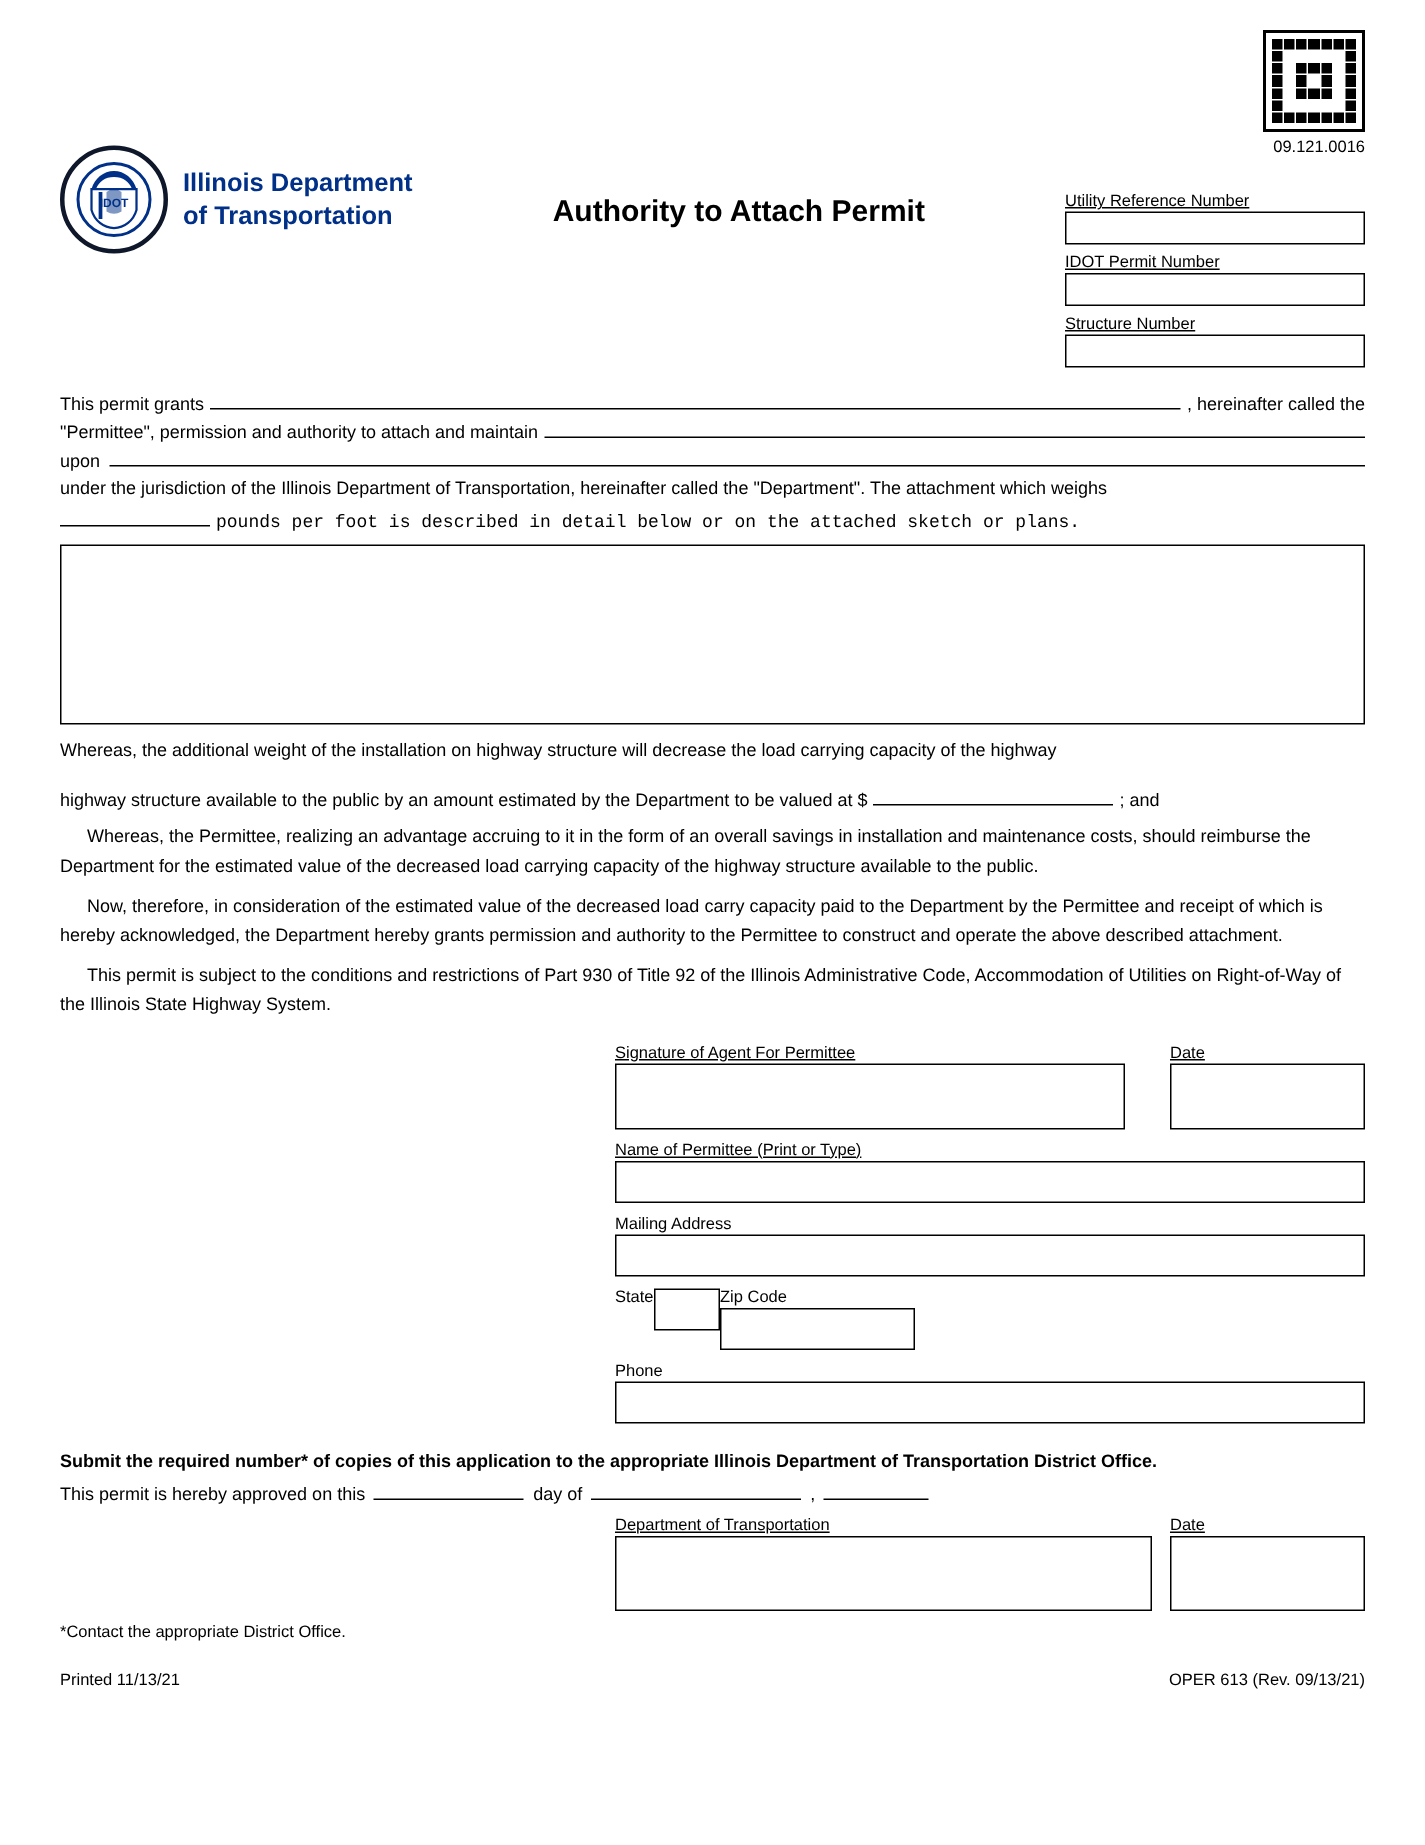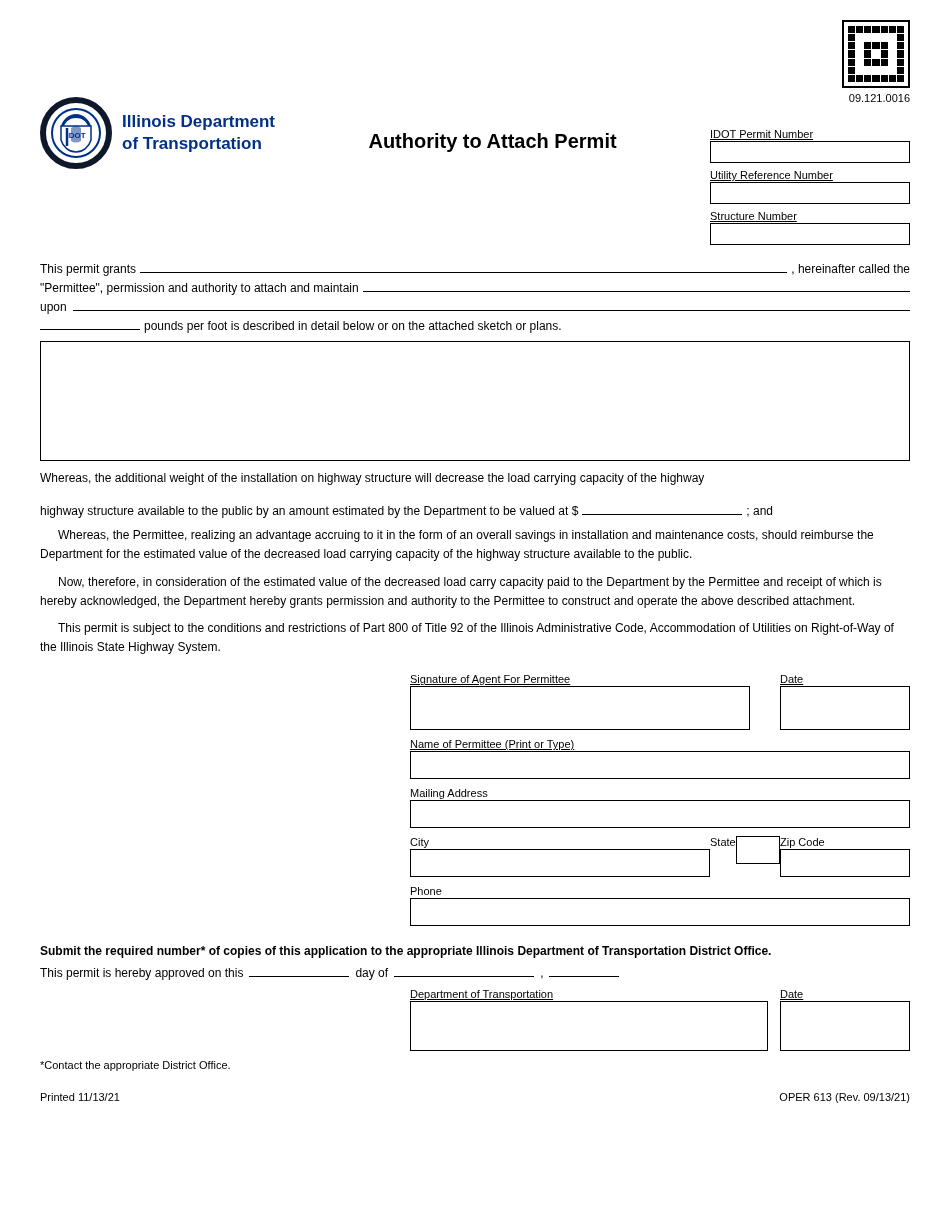--- a/index.html
+++ b/index.html
@@ -19,21 +19,21 @@
       margin-bottom: 4px;
     }
     .logo-area {
       display: flex;
       align-items: center;
       gap: 10px;
     }
     .logo-circle {
       width: 72px;
       height: 72px;
-      border: 6px solid #0f172a;
+      border: 3px solid #0f172a;
       border-radius: 50%;
       display: flex;
       align-items: center;
       justify-content: center;
       flex-shrink: 0;
     }
     .logo-inner-svg {
       width: 54px;
       height: 54px;
     }
@@ -295,25 +295,25 @@
         <div style="background:#000"></div>
         <div style="background:#000"></div>
         <div style="background:#000"></div>
     </div>
 
     <div style="display:flex; flex-direction:column; align-items:flex-end;gap:20px;">
       <div class="form-number">09.121.0016</div>
 
       <div class="permit-fields">
         <div class="permit-field-group">
-          <div class="permit-field-label">IDOT Permit Number</div>
+          <div class="permit-field-label">Utility Reference Number</div>
           <input class="permit-field-box" type="text" style="">
         </div>
         <div class="permit-field-group">
-          <div class="permit-field-label">Utility Reference Number</div>
+          <div class="permit-field-label">IDOT Permit Number</div>
           <input class="permit-field-box" type="text" style="">
         </div>
         <div class="permit-field-group">
           <div class="permit-field-label">Structure Number</div>
           <input class="permit-field-box" type="text" style="">
         </div>
       </div>
     </div>
   </div>
 </div>
@@ -329,42 +329,45 @@
   <div class="text-line">
     <span>"Permittee", permission and authority to attach and maintain</span>
     <span style="display:inline-block; flex:1; min-width:200px; border-bottom:1px solid #000; height:14px;"></span>
   </div>
 
   <div class="upon-line">
     <span style="margin-right:6px;">upon</span>
     <span style="display:block; flex:1; border-bottom:1px solid #000; height:14px; width:100%;"></span>
   </div>
 
-
-  <div class="text-line" style="margin-bottom:6px;">
+  <div style="margin-bottom:2px; line-height:1.6;">
+    <span>under the jurisdiction of the Illinois Department of Transportation, hereinafter called the "Department".  The attachment which weighs</span>
+  </div>
+
+  <div class="text-line" style="margin-bottom:6px;font-family:Liberation Mono, monospace;">
     <span style="display:inline-block; min-width:100px; border-bottom:1px solid #000; height:14px;"></span>
     <span>pounds per foot is described in detail below or on the attached sketch or plans.</span>
   </div>
 
   <div class="large-box"></div>
 
   <div style="line-height:1.6; margin-bottom:13px;">
     <span>Whereas, the additional weight of the installation on highway structure will decrease the load carrying capacity of the highway</span>
   </div>
   <div class="text-line" style="margin-bottom:8px;">
     <span>highway structure available to the public by an amount estimated by the Department to be valued at $</span>
     <span style="display:inline-block; min-width:160px; border-bottom:1px solid #000; height:14px;"></span>
     <span>; and</span>
   </div>
 
   <div class="paragraph">Whereas, the Permittee, realizing an advantage accruing to it in the form of an overall savings in installation and maintenance costs, should reimburse the Department for the estimated value of the decreased load carrying capacity of the highway structure available to the public.</div>
 
   <div class="paragraph">Now, therefore, in consideration of the estimated value of the decreased load carry capacity paid to the Department by the Permittee and receipt of which is hereby acknowledged, the Department hereby grants permission and authority to the Permittee to construct and operate the above described attachment.</div>
 
-  <div class="paragraph">This permit is subject to the conditions and restrictions of Part 800 of Title 92 of the Illinois Administrative Code, Accommodation of Utilities on Right-of-Way of the Illinois State Highway System.</div>
+  <div class="paragraph">This permit is subject to the conditions and restrictions of Part 930 of Title 92 of the Illinois Administrative Code, Accommodation of Utilities on Right-of-Way of the Illinois State Highway System.</div>
 
 </div>
 
 <div class="signature-section">
 
   <div class="sig-row">
     <div class="sig-field" style="flex:1;">
       <div class="sig-label">Signature of Agent For Permittee</div>
       <div class="sig-box sig-box-wide" style="height:44px; flex:1;"></div>
     </div>
@@ -378,24 +381,20 @@
     <div class="sig-label">Name of Permittee (Print or Type)</div>
     <div class="sig-full-box" style="height:28px;"></div>
   </div>
 
   <div style="width:500px;">
     <div class="sig-label" style="text-decoration:none;">Mailing Address</div>
     <div class="sig-full-box" style="height:28px;"></div>
   </div>
 
   <div class="city-state-zip">
-    <div class="city-field">
-      <div class="csz-label">City</div>
-      <div class="csz-box" style="flex:1;"></div>
-    </div>
     <div class="state-field">
       <div class="csz-label">State</div>
       <div class="csz-box" style="width:70px;"></div>
     </div>
     <div class="zip-field">
       <div class="csz-label">Zip Code</div>
       <div class="csz-box" style="width:130px;"></div>
     </div>
   </div>
 

